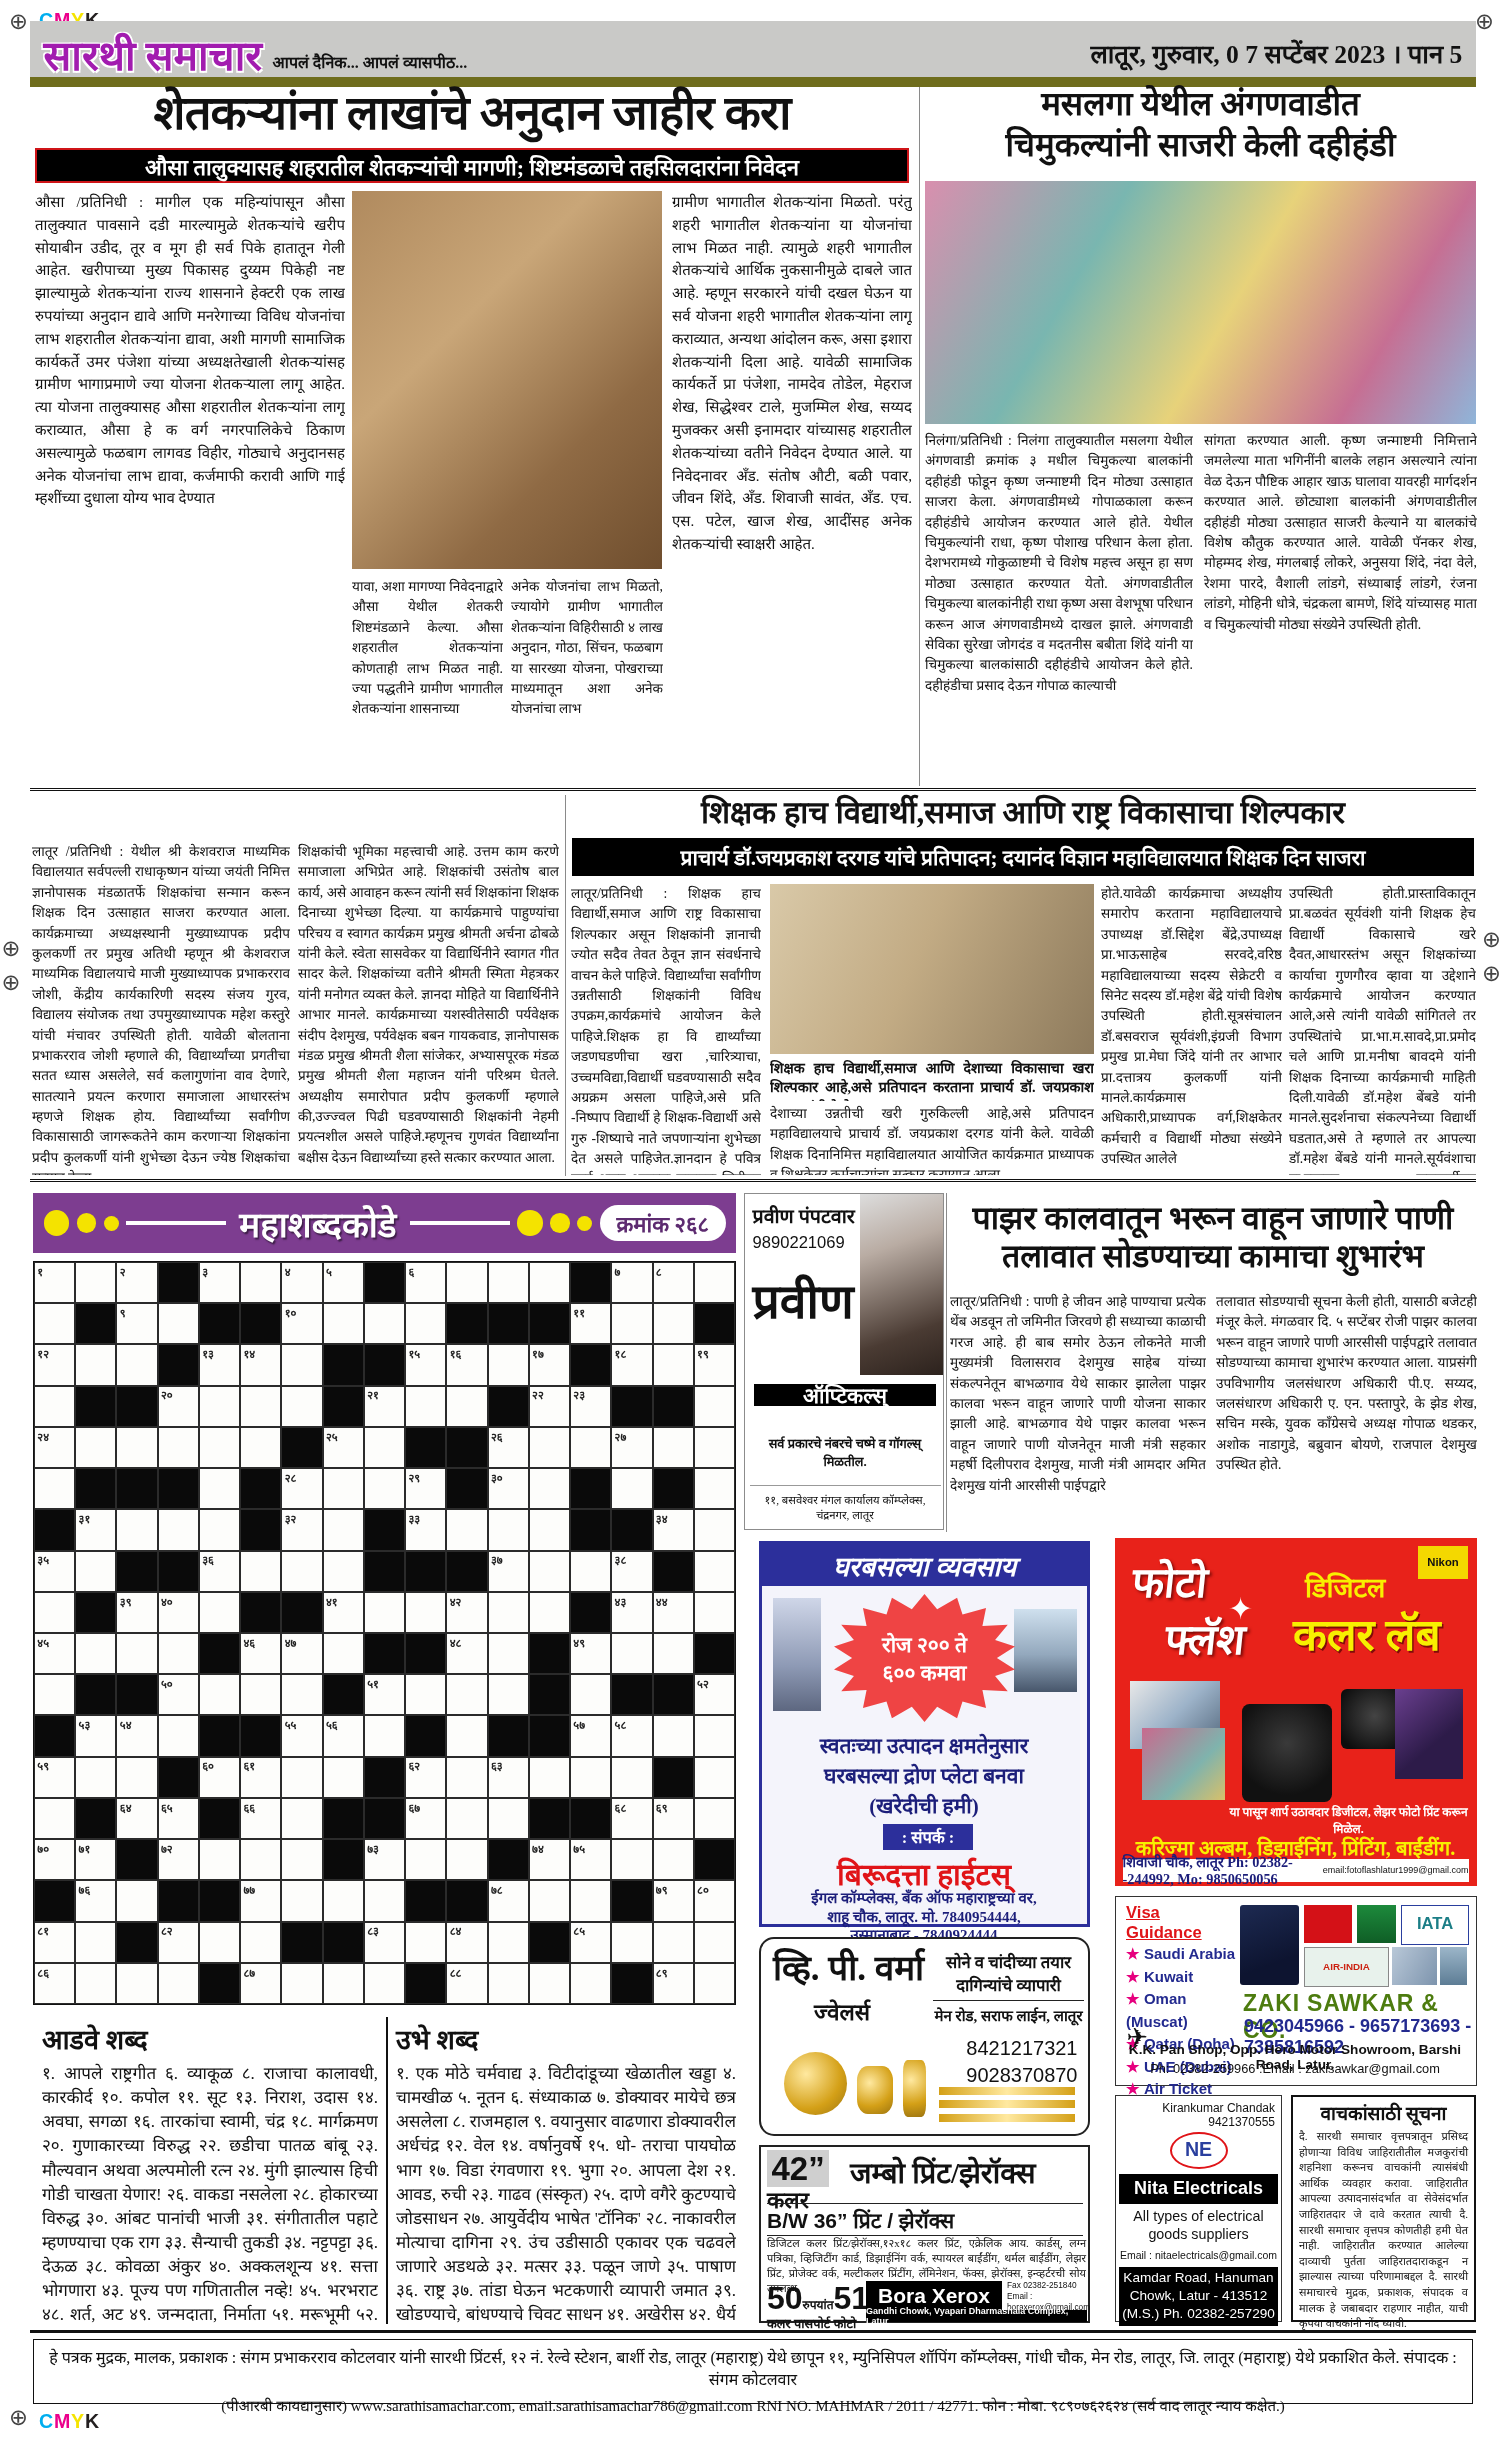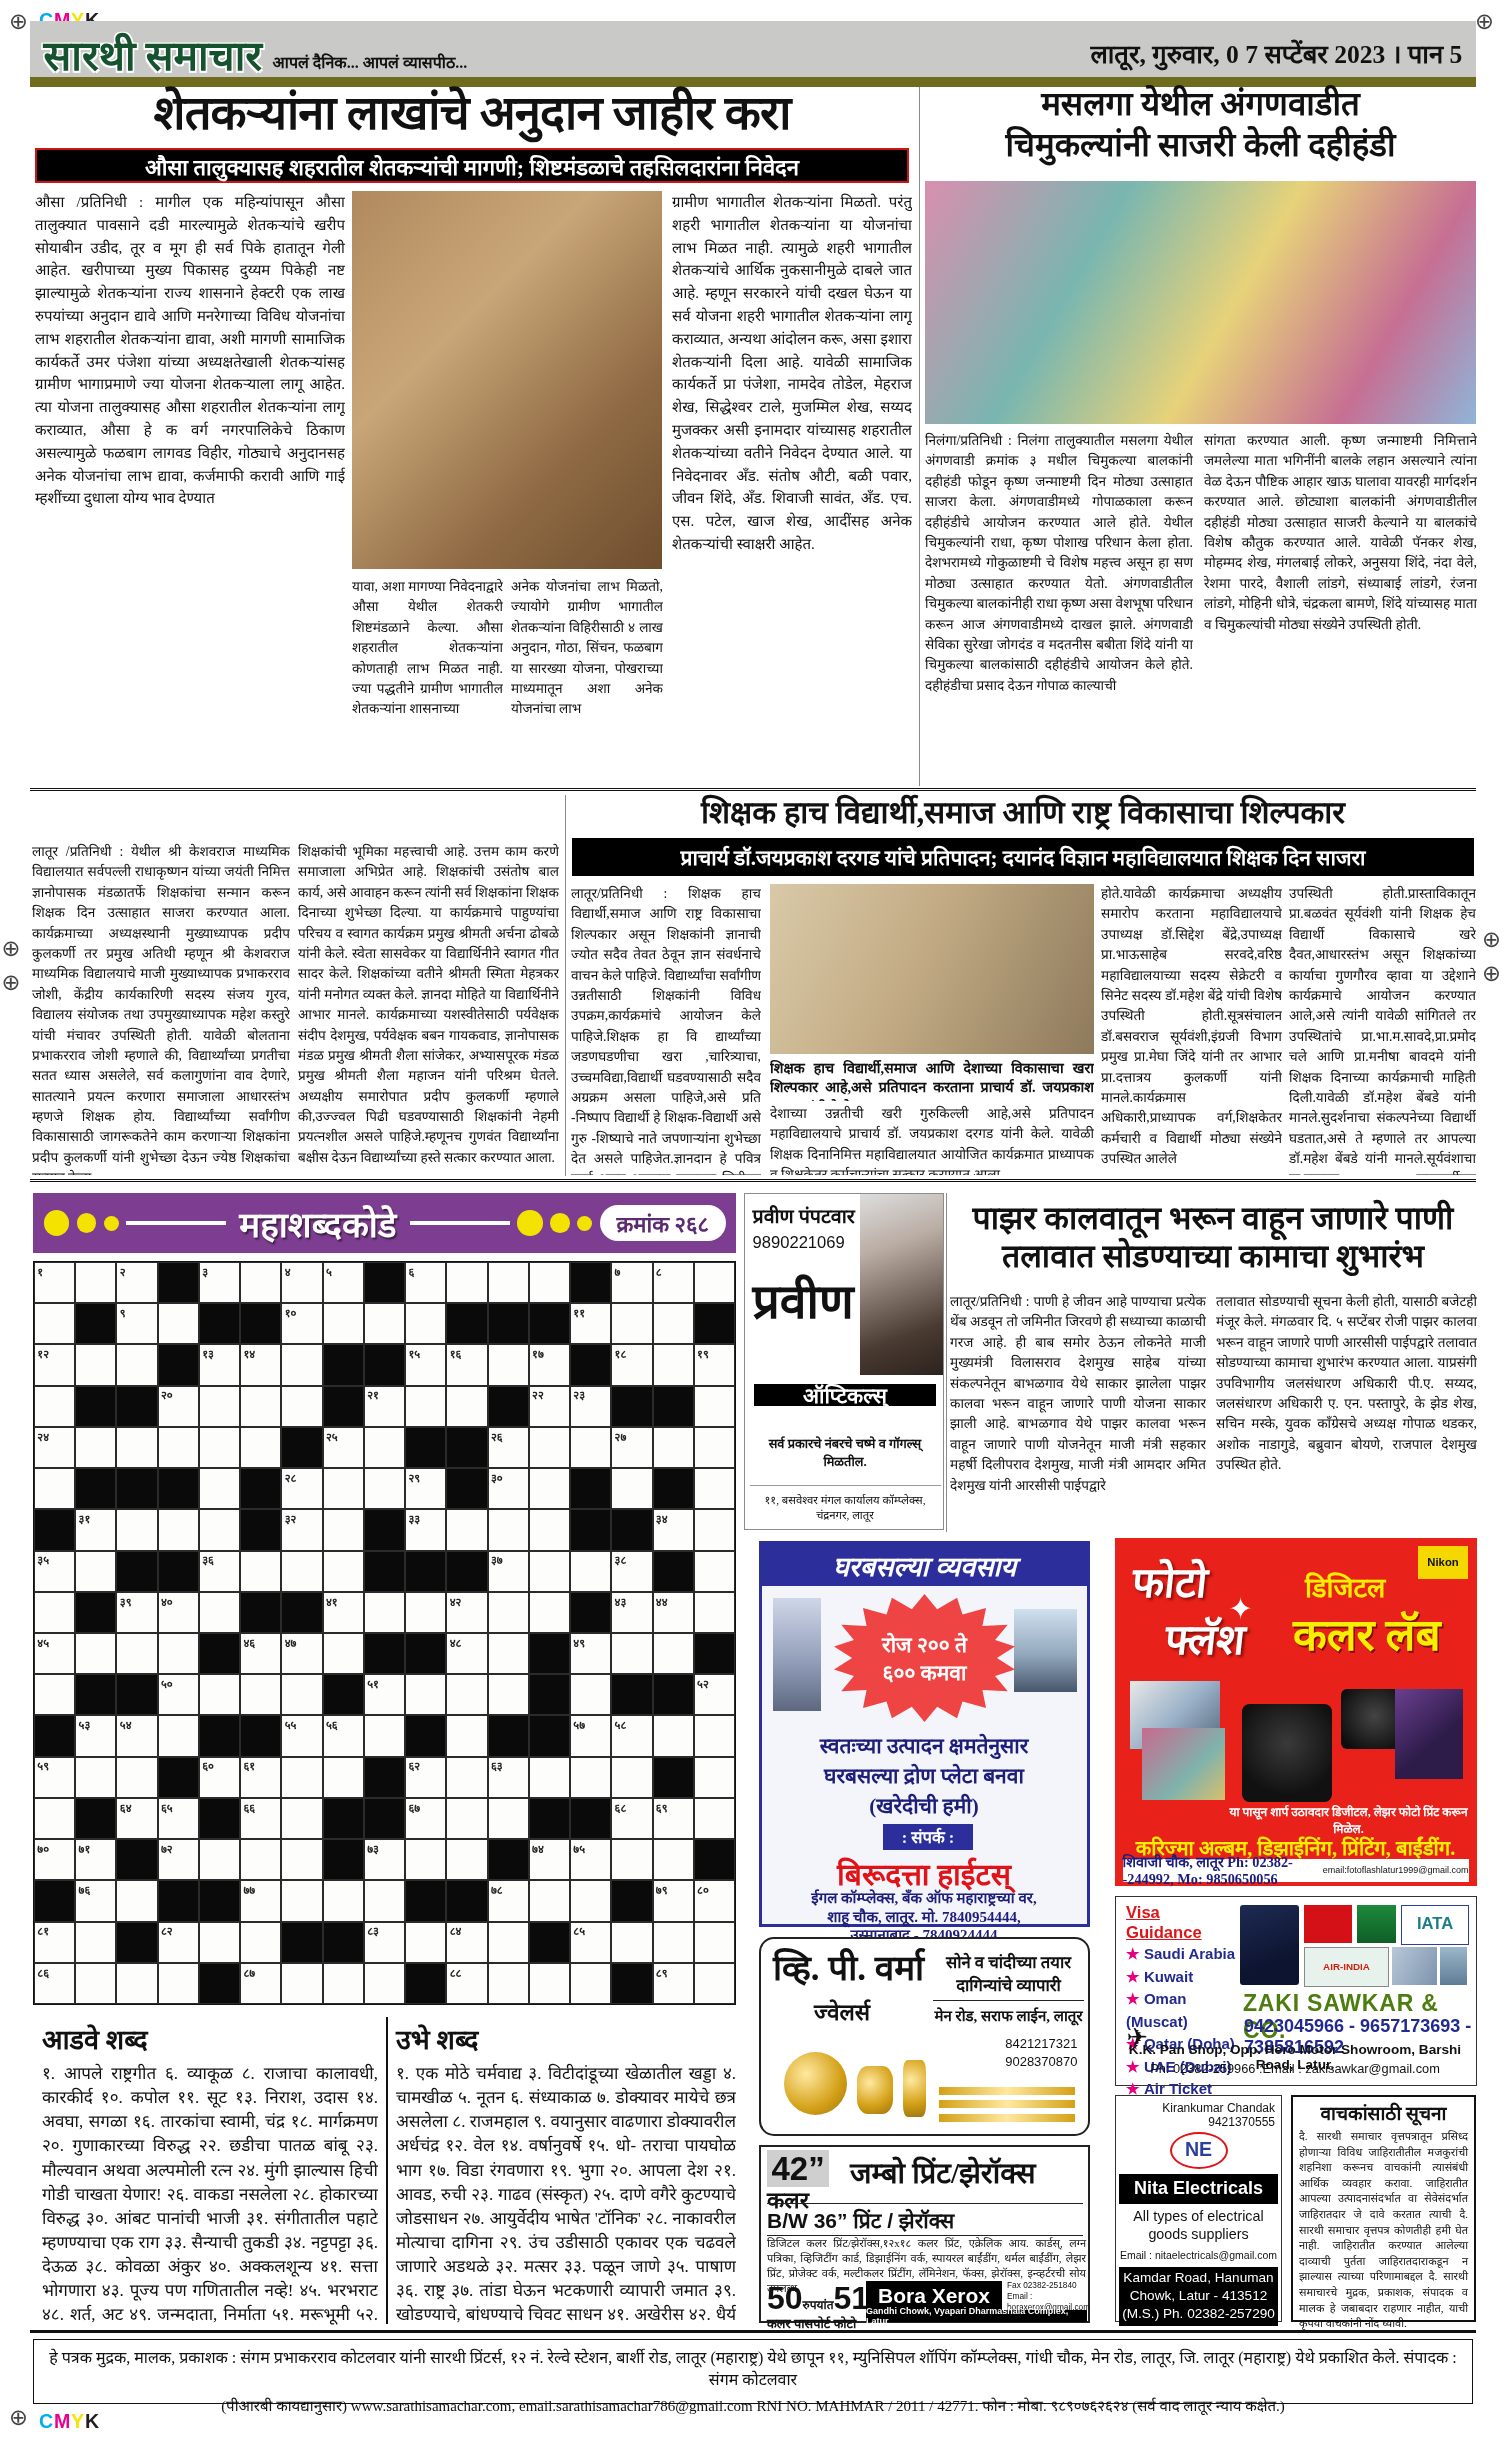--- a/index.html
+++ b/index.html
@@ -11,21 +11,21 @@
   .b{font-weight:bold;}
   .body-txt{font-size:15px;line-height:1.52;}
   .body-sm{font-size:13.6px;line-height:1.5;}
   .rule-v{width:0.8px;background:#8a8a8a;}
   .rule-h{height:0;border-top:3px double #111;}
   .reg{font-size:22.6px;color:#444;line-height:1;}
   .cmyk{font-family:"Liberation Sans",sans-serif;font-weight:bold;font-size:19.6px;letter-spacing:0.8px;}
   .cmyk .c1{color:#00aeef}.cmyk .c2{color:#ec008c}.cmyk .c3{color:#f5e400}.cmyk .c4{color:#231f20}
   
   .masthead{background:#c9c9c7;display:flex;align-items:flex-end;}
-  .logo{font-size:41px;font-weight:900;color:#14532d;text-shadow:1.5px 1.5px 0 #fff,-1.5px -1.5px 0 #fff,1.5px -1.5px 0 #fff,-1.5px 1.5px 0 #fff;line-height:1.0;}
+  .logo{font-size:41px;font-weight:900;color:#a21caf;text-shadow:1.5px 1.5px 0 #fff,-1.5px -1.5px 0 #fff,1.5px -1.5px 0 #fff,-1.5px 1.5px 0 #fff;line-height:1.0;}
   .tagline{font-size:16px;font-weight:bold;color:#111;margin:0 0 4.5px 10.5px;}
   .dateline{position:absolute;right:13.6px;bottom:6px;font-size:25.6px;font-weight:900;}
   .olive{background:#6f6d1d;}
   
   .headline-xl{font-size:47px;font-weight:900;line-height:1.05;letter-spacing:-0.8px;}
   .headline-lg{font-size:33px;font-weight:900;line-height:1.25;}
   .headline-md{font-size:31px;font-weight:900;line-height:1.2;}
   .subhead-bar{background:#000;border:2.3px solid #cf1418;color:#fff;font-size:22px;font-weight:bold;
                display:flex;align-items:center;justify-content:center;}
   .subhead-dark{background:#000;color:#fff;font-size:21px;font-weight:bold;display:flex;align-items:center;justify-content:center;}
@@ -668,21 +668,21 @@
   </div>
 
   <div class="abs" style="left:759px;top:1937px;width:331px;height:199px;border:2.3px solid #222;border-radius:15px;background:#fff;box-sizing:border-box;">
     <div class="abs b" style="left:12px;top:12px;font-size:35px;line-height:1;">व्हि. पी. वर्मा</div>
     <div class="abs b" style="left:53px;top:57px;font-size:22.6px;">ज्वेलर्स</div>
     <div class="abs b c" style="left:172px;top:10.5px;width:151px;font-size:16.6px;border-bottom:1.5px solid #222;padding-bottom:4.5px;">
       <div>सोने व चांदीच्या तयार</div>
       <div>दागिन्यांचे व्यापारी</div>
     </div>
     <div class="abs b c" style="left:172px;top:66px;width:151px;font-size:15px;">मेन रोड, सराफ लाईन, लातूर</div>
-    <div class="abs sans" style="right:10.5px;top:96px;font-size:13px;text-align:right;line-height:1.35;">
+    <div class="abs sans" style="right:10.5px;top:96px;font-size:20px;text-align:right;line-height:1.35;">
       <div>8421217321</div>
       <div>9028370870</div>
     </div>
     <div class="abs gold" style="left:22.6px;top:113px;width:63px;height:63px;"></div>
     <div class="abs gold" style="left:96px;top:127px;width:36px;height:48px;border-radius:30%;"></div>
     <div class="abs gold" style="left:142px;top:121px;width:22.6px;height:57px;border-radius:20%;"></div>
     <div class="abs" style="left:178px;top:148px;width:136px;height:7.5px;background:linear-gradient(90deg,#d4a017,#ffe9a0,#d4a017);"></div>
     <div class="abs" style="left:178px;top:161px;width:136px;height:7.5px;background:linear-gradient(90deg,#d4a017,#ffe9a0,#d4a017);"></div>
     <div class="abs" style="left:178px;top:175px;width:136px;height:7.5px;background:linear-gradient(90deg,#d4a017,#ffe9a0,#d4a017);"></div>
   </div>

